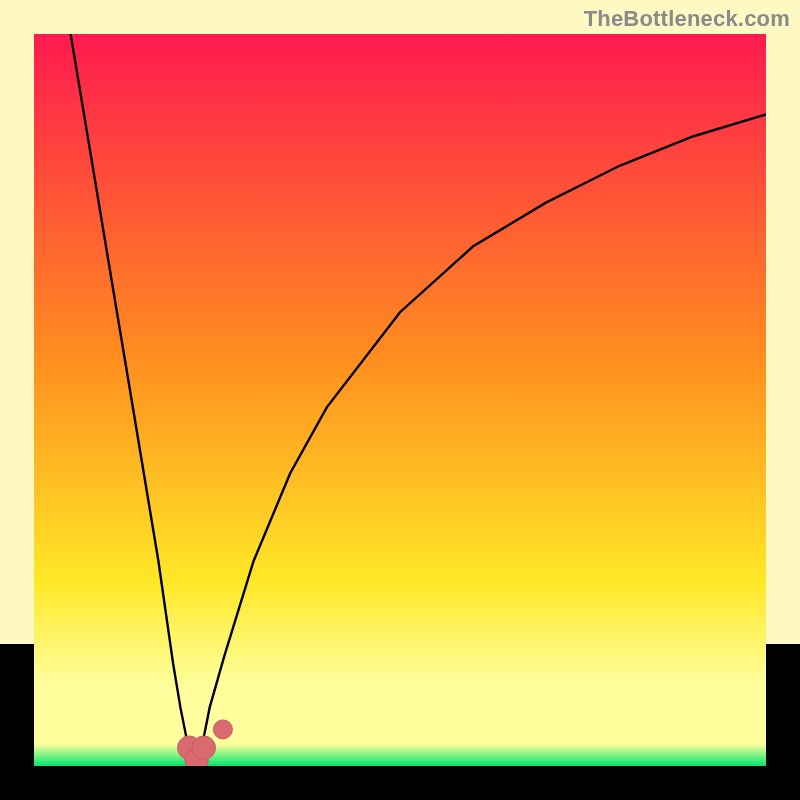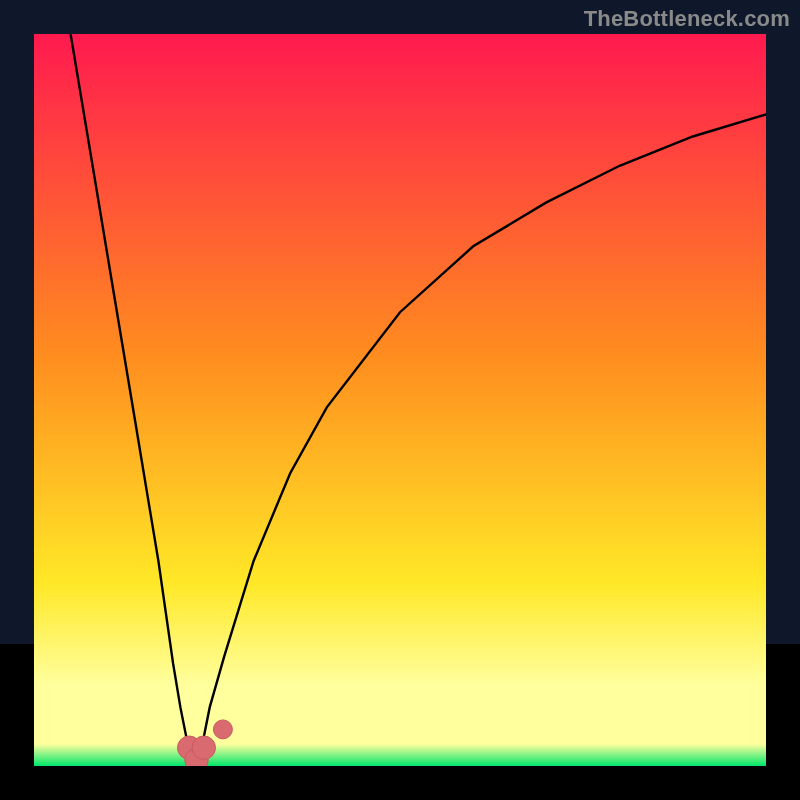--- a/index.html
+++ b/index.html
@@ -9,21 +9,21 @@
     height: 800px;
     background: #000;
     overflow: hidden;
   }
   .frame {
     position: absolute;
     left: 0;
     top: 0;
     width: 800px;
     height: 644px;
-    background: #0f172a;
+    background: #fef9c3;
   }
   .plot {
     position: absolute;
     left: 34px;
     top: 34px;
     width: 732px;
     height: 732px;
     overflow: hidden;
   }
   .gradient {

